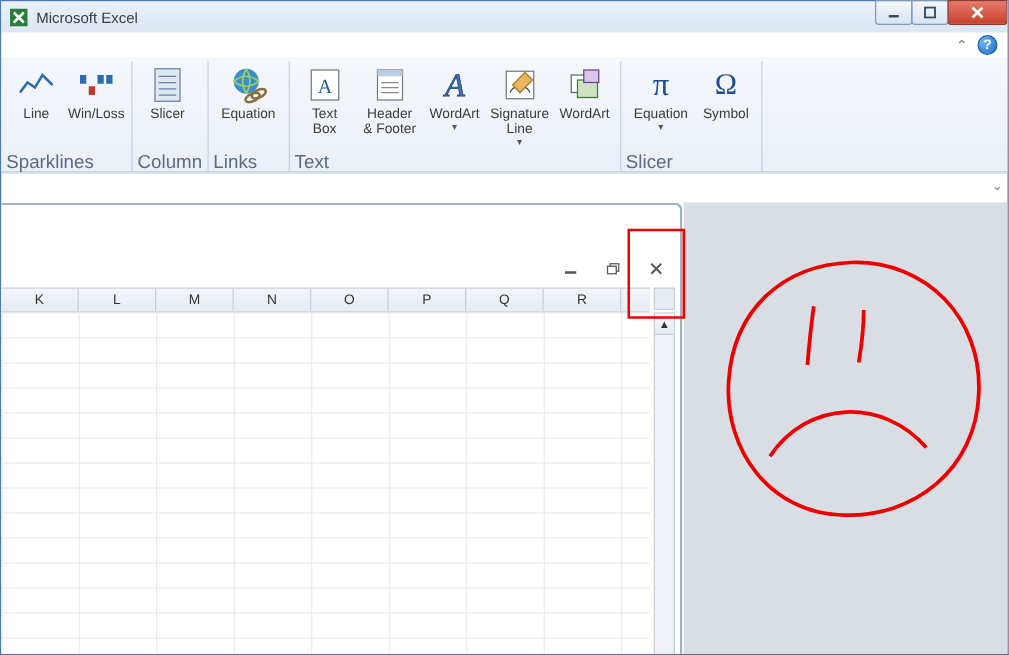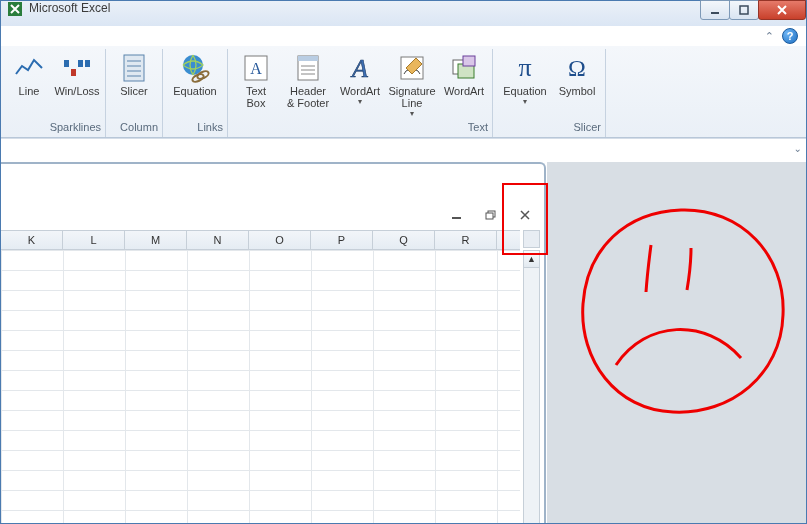--- a/index.html
+++ b/index.html
@@ -15,20 +15,21 @@
     overflow: hidden;
     color: #444;
   }
 
   
   .titlebar {
     height: 26px;
     background: linear-gradient(#eaf0f8, #dbe6f4);
     border-top: 1px solid #4a7ab0;
     display: flex;
+    align-items: center;
     padding-left: 6px;
     position: relative;
   }
   .appicon {
     width: 16px; height: 16px; margin-right: 6px;
     display: flex; align-items: center; justify-content: center;
   }
   .title-text { font-size: 12px; color: #3b3b3b; }
   .win-controls {
     position: absolute; right: 0; top: -1px;
@@ -87,21 +88,21 @@
     text-align: center;
     cursor: default;
   }
   .rbutton.wide { width: 56px; }
   .rbutton .icon-slot {
     height: 34px; display: flex; align-items: center; justify-content: center;
   }
   .rbutton .lbl { font-size: 11px; line-height: 12px; color: #3b3b3b; white-space: pre-line; }
   .rbutton .drop { font-size: 8px; color: #555; line-height: 8px; margin-top:1px;}
   .group-label {
-    height: 16px; text-align: right; font-size: 11px; color: #5a6b7d;
+    height: 16px; text-align: left; font-size: 15px; color: #5a6b7d;
   }
 
   
   .workarea {
     position: absolute;
     left: 0; top: 162px;
     width: 545px; height: 362px;
     border-top: 2px solid #9fb3c8;
     border-right: 2px solid #9fb3c8;
     border-top-right-radius: 6px;

